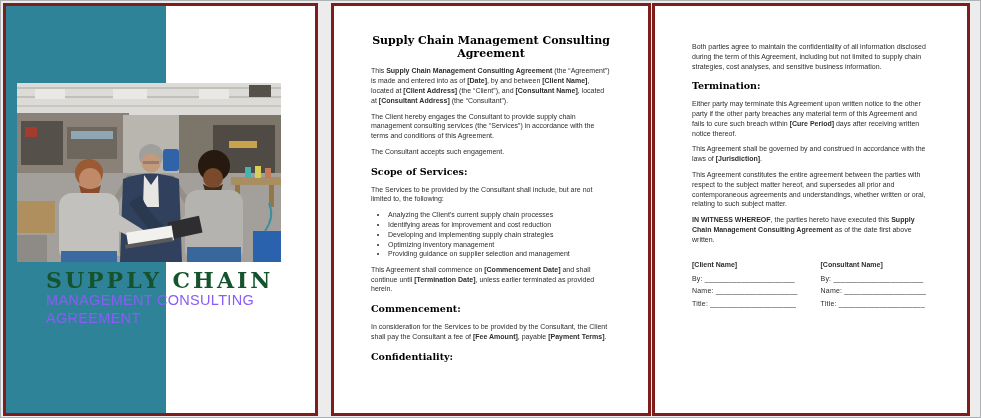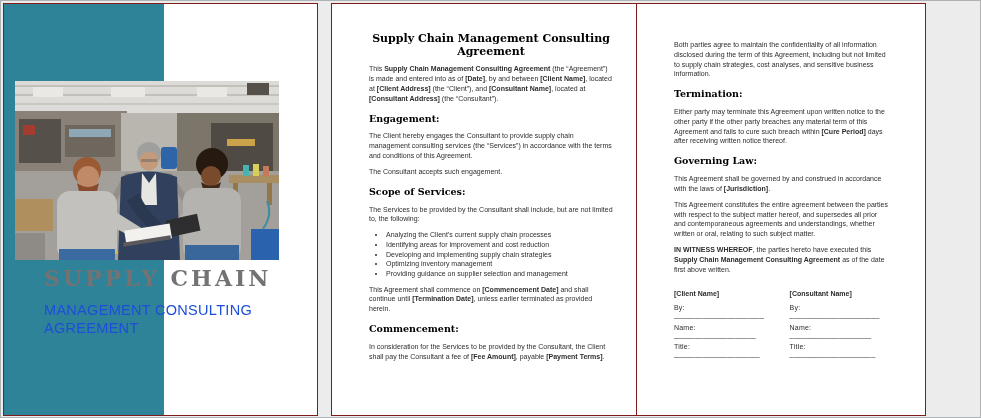--- a/index.html
+++ b/index.html
@@ -3,38 +3,38 @@
 <meta charset="utf-8">
 <style>
   html,body{margin:0;padding:0;background:#ffffff;}
   .canvas{
     position:relative;width:981px;height:418px;box-sizing:border-box;
     background:#ececec;border:1px solid #aeb2b5;overflow:hidden;
     font-family:"Liberation Sans",sans-serif;
   }
   .page{
     position:absolute;top:2px;height:413px;background:#ffffff;
-    border:1px solid #7f1d1d;box-sizing:border-box;overflow:hidden;
+    border:3px solid #7f1d1d;box-sizing:border-box;overflow:hidden;
   }
   .page-cover{left:2px;width:315px;}
   .page-two{left:330px;width:320px;}
-  .page-three{left:635px;width:290px;}
+  .page-three{left:651px;width:318px;}
 
   
   .accent-band{position:absolute;left:0;top:0;width:160px;height:100%;}
   .cover-photo{position:absolute;left:11px;top:77px;width:264px;height:179px;}
   .cover-photo svg{display:block;width:100%;height:100%;}
   .cover-text{position:absolute;left:40px;top:262px;width:252px;}
   .cover-title{
     font-family:"DejaVu Serif",serif;font-weight:bold;font-size:22px;
-    letter-spacing:3px;color:#737373;margin:0;line-height:1.1;white-space:nowrap;
+    letter-spacing:3px;color:#14532d;margin:0;line-height:1.1;white-space:nowrap;
   }
   .cover-subtitle{
-    font-family:"Liberation Sans",sans-serif;font-size:14.5px;color:#1d4ed8;
-    letter-spacing:.3px;line-height:1.22;margin-top:12px;width:240px;
+    font-family:"Liberation Sans",sans-serif;font-size:14.5px;color:#8b5cf6;
+    letter-spacing:.3px;line-height:1.22;margin-top:0;width:240px;
   }
 
   
   .content{padding:0 37px;color:#2d2d2d;}
   .doc-title{
     font-family:"DejaVu Serif",serif;font-size:11px;font-weight:bold;color:#000;
     text-align:center;margin:28px 0 0 0;line-height:1.2;
   }
   .para{font-size:7px;line-height:1.4;margin:6px 0;}
   .para .bold{font-weight:bold;}
@@ -133,46 +133,45 @@
       <h1 class="cover-title">SUPPLY CHAIN</h1>
       <div class="cover-subtitle">MANAGEMENT CONSULTING AGREEMENT</div>
     </div>
   </section>
 
   <section class="page page-two">
     <div class="content">
       <h3 class="doc-title">Supply Chain Management Consulting Agreement</h3>
       <div>
           <p class="para"><span>This </span><span class="bold">Supply Chain Management Consulting Agreement</span><span> (the “Agreement”) is made and entered into as of </span><span class="bold">[Date]</span><span>, by and between </span><span class="bold">[Client Name]</span><span>, located at </span><span class="bold">[Client Address]</span><span> (the “Client”), and </span><span class="bold">[Consultant Name]</span><span>, located at </span><span class="bold">[Consultant Address]</span><span> (the “Consultant”).</span></p>
-          <div class="sec-heading">Engagement:</div>
           <p class="para"><span>The Client hereby engages the Consultant to provide supply chain management consulting services (the “Services”) in accordance with the terms and conditions of this Agreement.</span></p>
           <p class="para"><span>The Consultant accepts such engagement.</span></p>
           <div class="sec-heading">Scope of Services:</div>
           <p class="para"><span>The Services to be provided by the Consultant shall include, but are not limited to, the following:</span></p>
           <ul class="bullets">
             <li>Analyzing the Client’s current supply chain processes</li>
             <li>Identifying areas for improvement and cost reduction</li>
             <li>Developing and implementing supply chain strategies</li>
             <li>Optimizing inventory management</li>
             <li>Providing guidance on supplier selection and management</li>
           </ul>
           <p class="para"><span>This Agreement shall commence on </span><span class="bold">[Commencement Date]</span><span> and shall continue until </span><span class="bold">[Termination Date]</span><span>, unless earlier terminated as provided herein.</span></p>
           <div class="sec-heading">Commencement:</div>
           <p class="para"><span>In consideration for the Services to be provided by the Consultant, the Client shall pay the Consultant a fee of </span><span class="bold">[Fee Amount]</span><span>, payable </span><span class="bold">[Payment Terms]</span><span>.</span></p>
+          <div class="sec-heading">Confidentiality:</div>
         </div>
     </div>
   </section>
 
   <section class="page page-three">
     <div class="content pad-top">
       <div>
           <p class="para"><span>Both parties agree to maintain the confidentiality of all information disclosed during the term of this Agreement, including but not limited to supply chain strategies, cost analyses, and sensitive business information.</span></p>
           <div class="sec-heading">Termination:</div>
           <p class="para"><span>Either party may terminate this Agreement upon written notice to the other party if the other party breaches any material term of this Agreement and fails to cure such breach within </span><span class="bold">[Cure Period]</span><span> days after receiving written notice thereof.</span></p>
-          <div class="sec-heading">Governing Law:</div>
           <p class="para"><span>This Agreement shall be governed by and construed in accordance with the laws of </span><span class="bold">[Jurisdiction]</span><span>.</span></p>
           <p class="para"><span>This Agreement constitutes the entire agreement between the parties with respect to the subject matter hereof, and supersedes all prior and contemporaneous agreements and understandings, whether written or oral, relating to such subject matter.</span></p>
           <p class="para"><span class="bold">IN WITNESS WHEREOF</span><span>, the parties hereto have executed this </span><span class="bold">Supply Chain Management Consulting Agreement</span><span> as of the date first above written.</span></p>
         </div>
       <div class="sig-row">
           <div class="sig-col">
             <div class="sig-party">[Client Name]</div>
             <div class="sig-line">By: ______________________</div>
             <div class="sig-line">Name: ____________________</div>
             <div class="sig-line">Title: _____________________</div>

